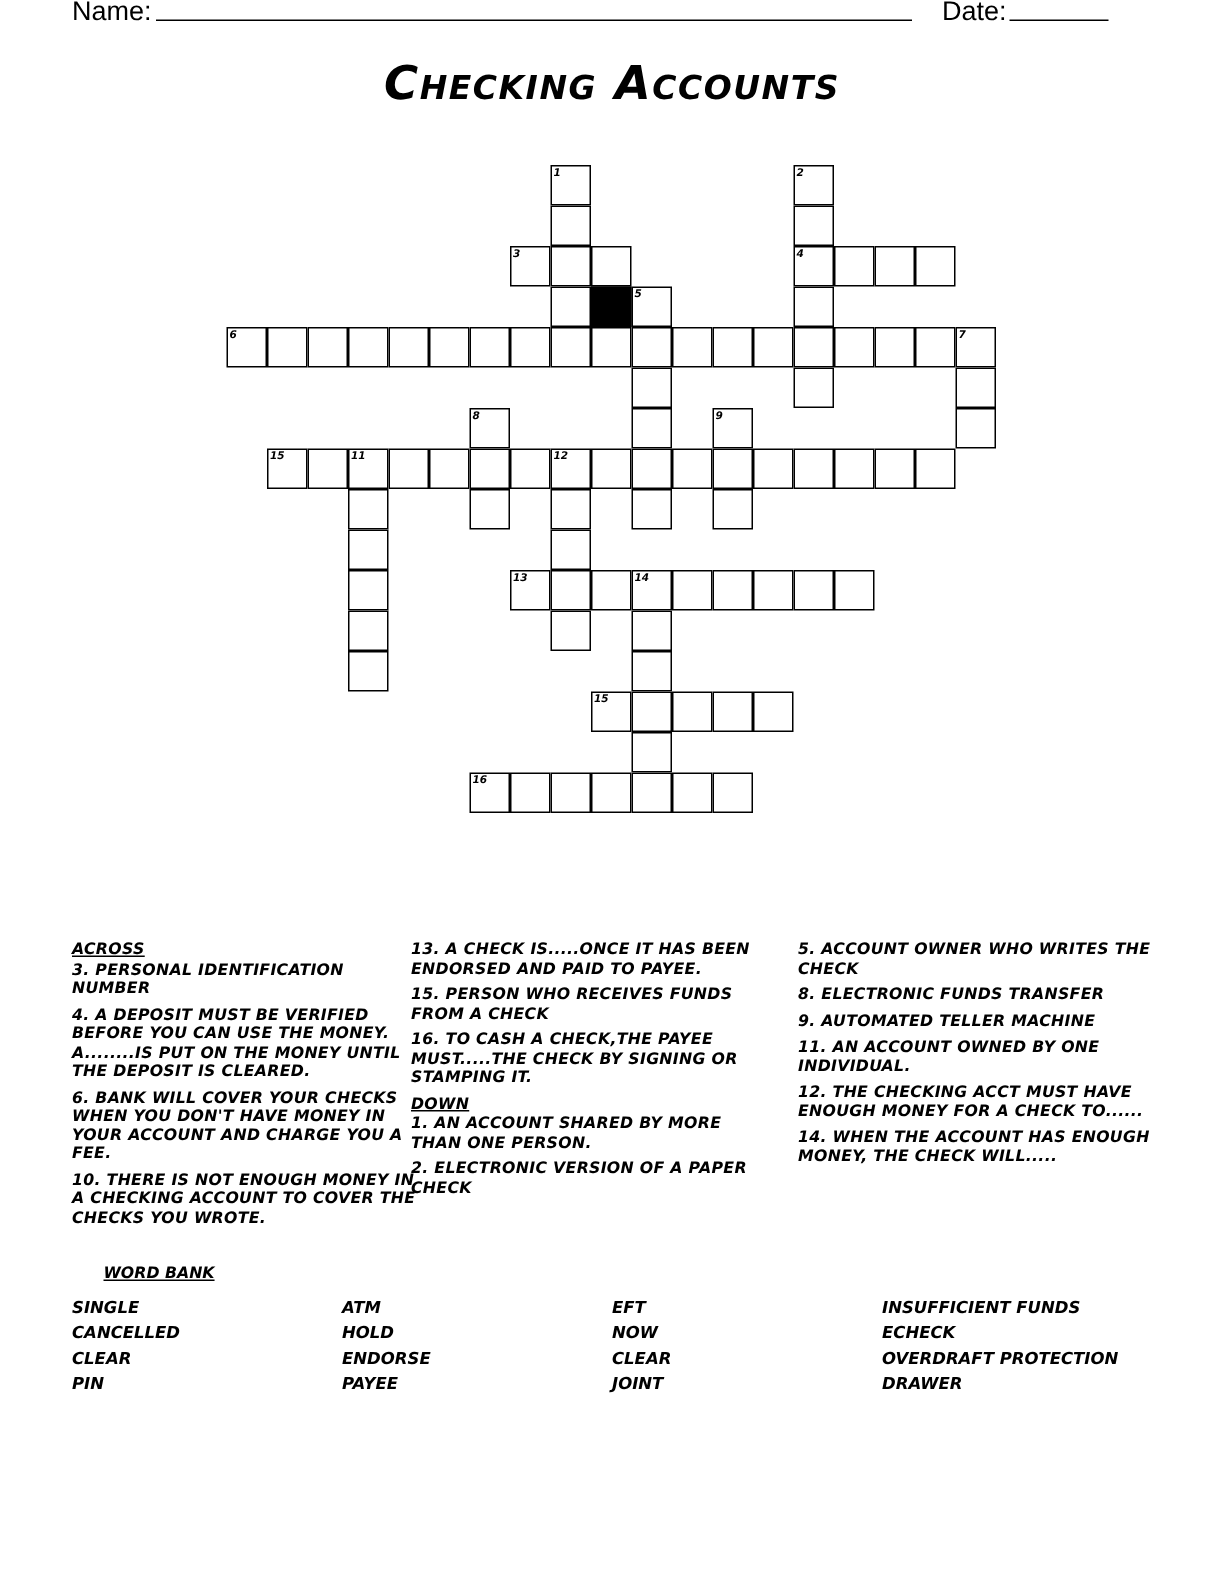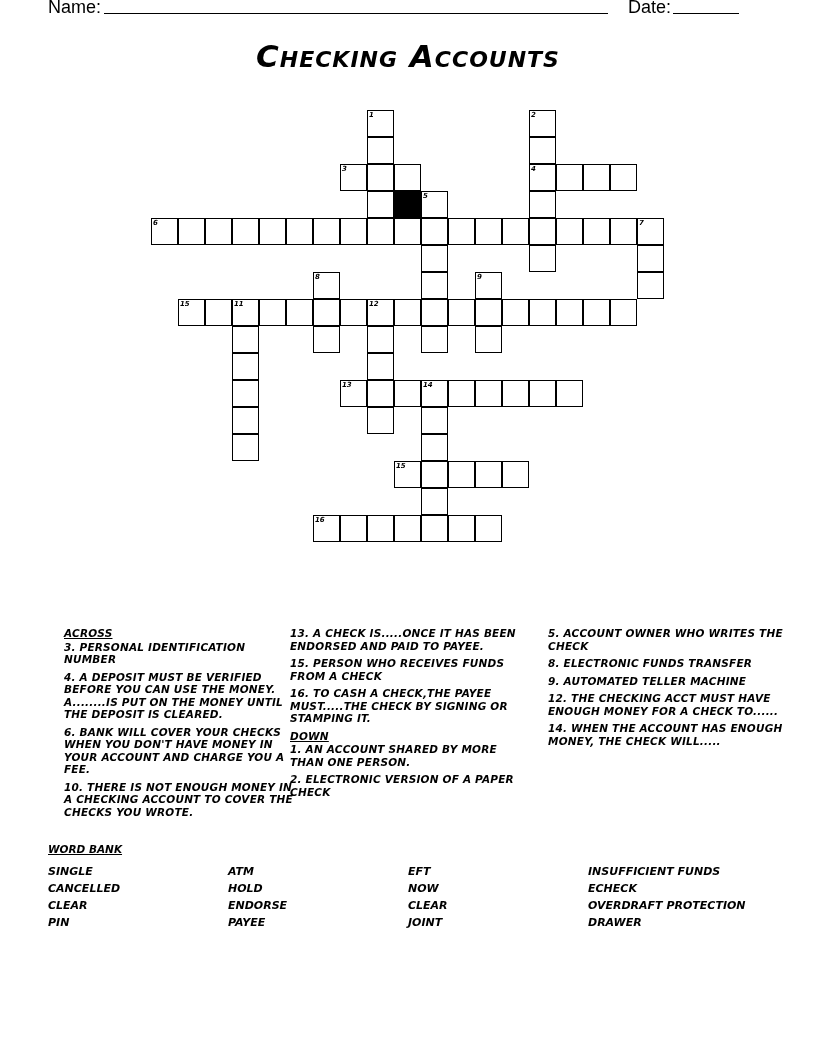--- a/index.html
+++ b/index.html
@@ -28,33 +28,33 @@
   .cell .num {
     position: absolute; left: 1px; top: 0px; font-size: 7px; line-height: 8px;
     font-family: "DejaVu Sans", sans-serif; font-weight: bold; font-style: italic;
   }
 
   .clues {
     position: absolute; top: 627px; left: 48px; width: 730px; height: 210px;
     font-family: "DejaVu Sans", sans-serif; font-weight: bold; font-style: italic;
     font-size: 10.5px; line-height: 12.5px; text-transform: uppercase; letter-spacing: 0.2px;
   }
-  .clue-col { position: absolute; top: 0; margin-left: 16px; }
+  .clue-col { position: absolute; top: 0; }
   .clue-col.c1 { left: 0; width: 235px; }
   .clue-col.c2 { left: 226px; width: 235px; }
   .clue-col.c3 { left: 484px; width: 240px; }
   .section-head { text-decoration: underline; margin-bottom: 1px; }
   .clue { margin-bottom: 5px; }
 
   .wordbank {
     position: absolute; top: 843px; left: 48px; width: 730px;
     font-family: "DejaVu Sans", sans-serif; font-weight: bold; font-style: italic;
     font-size: 11px; text-transform: uppercase;
   }
-  .wordbank .wb-head { text-decoration: underline; margin-bottom: 10px; font-size: 10.5px; }
+  .wordbank .wb-head { text-decoration: underline; margin-bottom: 10px; font-size: 10.5px; margin-left: 21px; }
   .wb-grid { display: grid; grid-template-columns: 180px 180px 180px 190px; row-gap: 4px; }
   .wb-word { height: 13px; }
 </style>
 </head>
 <body>
 
 <div class="header-line">
   <span class="name-label">Name:</span>
   <span class="name-rule"></span>
   <span class="date-label">Date:</span>
@@ -204,20 +204,21 @@
     <div class="clue">15. Person who receives funds from a check</div>
     <div class="clue">16. To cash a check,the payee must.....the check by signing or stamping it.</div>
     <div class="section-head">Down</div>
     <div class="clue">1. An account shared by more than one person.</div>
     <div class="clue">2. Electronic version of a paper check</div>
   </div>
   <div class="clue-col c3">
     <div class="clue">5. Account owner who writes the check</div>
     <div class="clue">8. Electronic funds transfer</div>
     <div class="clue">9. Automated teller machine</div>
+    <div class="clue">11. An account owned by one individual.</div>
     <div class="clue">12. The checking acct must have enough money for a check to......</div>
     <div class="clue">14. When the account has enough money, the check will.....</div>
   </div>
 </div>
 
 <div class="wordbank">
   <div class="wb-head">Word Bank</div>
   <div class="wb-grid" id="wb-grid">
     <div class="wb-word">Single</div>
     <div class="wb-word">ATM</div>

